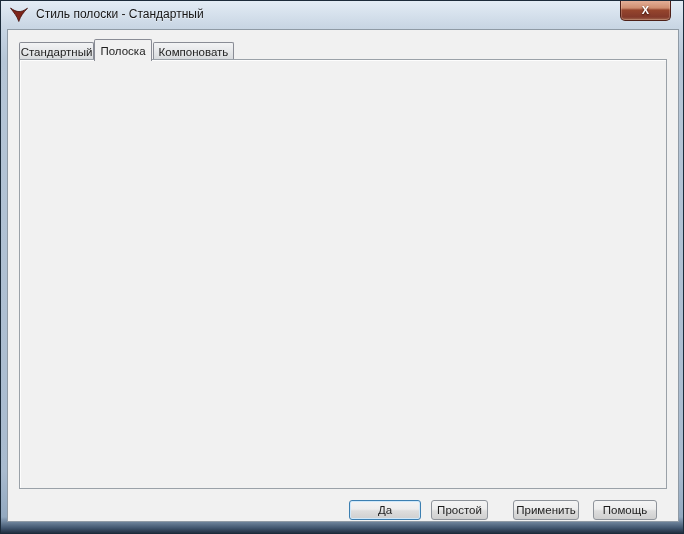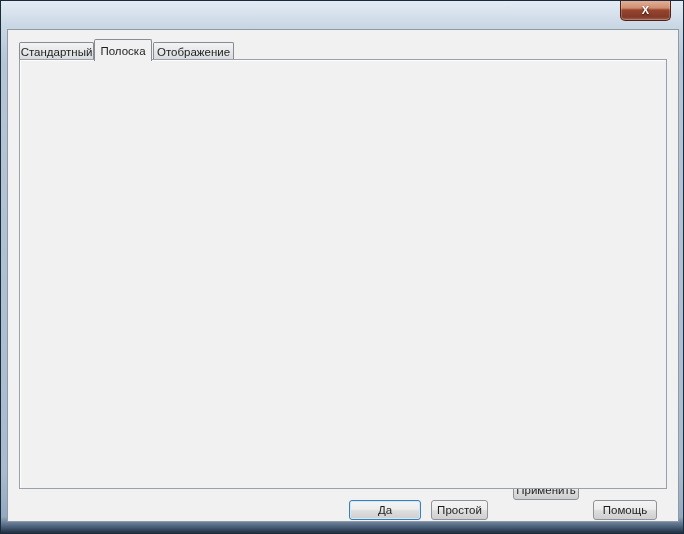--- a/index.html
+++ b/index.html
@@ -67,34 +67,40 @@
 
   .listbox{position:absolute;left:371px;top:136px;width:273px;height:301px;background:#fff;border:1px solid #7f848b;overflow:hidden;padding-top:1px;}
   .lb-item{height:13px;line-height:13px;font-size:11.5px;padding-left:3px;color:#000;white-space:nowrap;}
   .lb-item.selected{background:#3399ff;color:#fff;}
 </style>
 </head>
 <body>
 
 <div class="window">
 
+  <div class="titlebar">
+    <svg class="app-icon" width="20" height="20" viewBox="0 0 20 20">
+      <path d="M1.5 3 C5 8 8 11 9.8 16.5 C11.5 11 14.5 7.5 18.5 3.2 C14.5 5.8 12.5 6.6 10 6.6 C7.5 6.6 4.5 5.2 1.5 3 Z" fill="#7e241a" stroke="#45100b" stroke-width="0.8"></path>
+    </svg>
+    <span class="title-text">Стиль полоски  - Стандартный</span>
+  </div>
   <div class="close-btn">
     <span class="close-x">X</span>
   </div>
 
   <div class="client"></div>
 
   <div class="tab" style="left:18px;top:41px;width:75px;height:18px;">
     <span>Стандартный</span>
   </div>
   <div class="tab active" style="left:93px;top:38px;width:58px;height:22px;justify-content:center;">
     <span>Полоска</span>
   </div>
   <div class="tab" style="left:152px;top:41px;width:81px;height:18px;">
-    <span>Отображение</span>
+    <span>Компоновать</span>
   </div>
 
   <div class="page"></div>
 
   <div class="group" style="left:28px;top:68px;width:322px;height:71px;">
     <span class="group-label">Общие</span>
   </div>
   <span class="lbl" style="left:36px;top:89px;">Высота полоски:</span>
   <input class="tb" style="left: 155px; top: 86px; width: 115px;" value="25.00мм">
   <button class="pick" style="left:273px;top:85px;">
@@ -215,16 +221,16 @@
       <div class="lb-item">Составная кривая</div>
       <div class="lb-item">Излом (поворот влево)</div>
       <div class="lb-item">Излом (поворот вправо)</div>
       <div class="lb-item">Вершина угла (поворот влево)</div>
       <div class="lb-item">Вершина угла (поворот вправо)</div>
     </div>
   <button class="btn" style="left:372px;top:445px;width:272px;height:21px;">Компоновать подпись...</button>
 
   <button class="btn default" style="left:348px;top:499px;width:72px;height:20px;">Да</button>
   <button class="btn" style="left:430px;top:499px;width:57px;height:20px;">Простой</button>
-  <button class="btn" style="left:512px;top:479px;width:66px;height:20px;">Применить</button>
+  <button class="btn" style="left:512px;top:499px;width:66px;height:20px;">Применить</button>
   <button class="btn" style="left:592px;top:499px;width:64px;height:20px;">Помощь</button>
 
 </div>
 
 </body></html>

